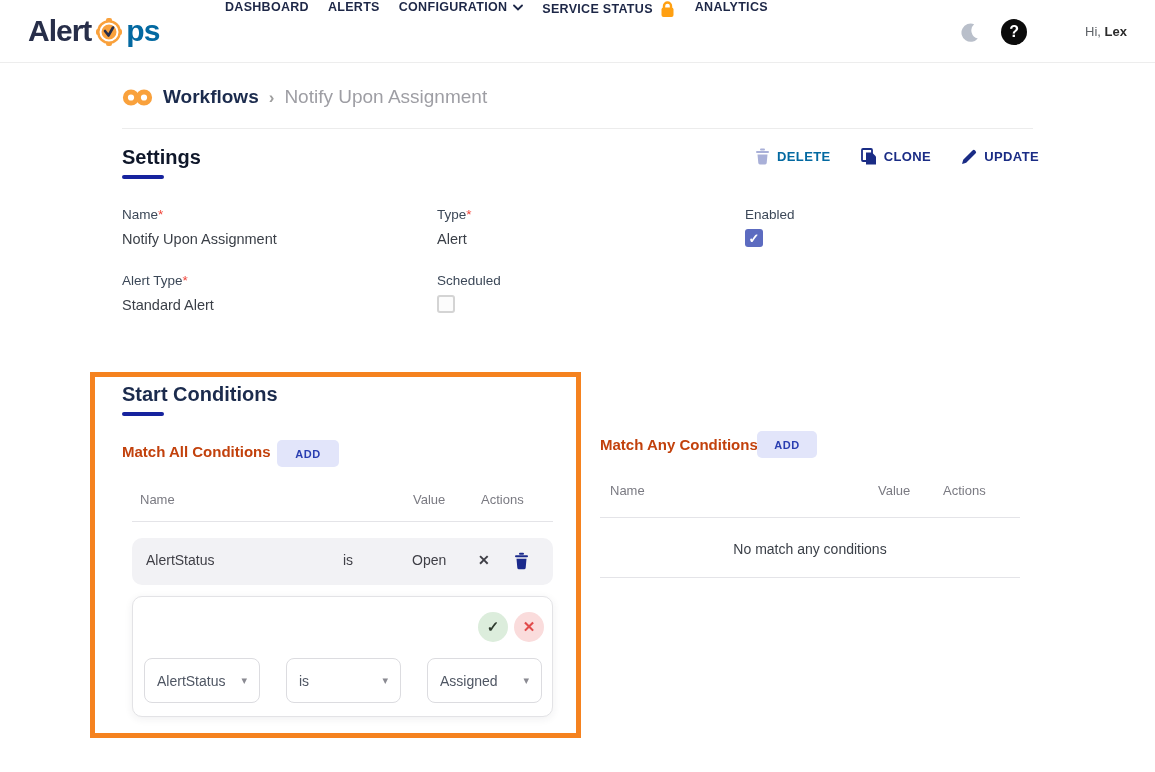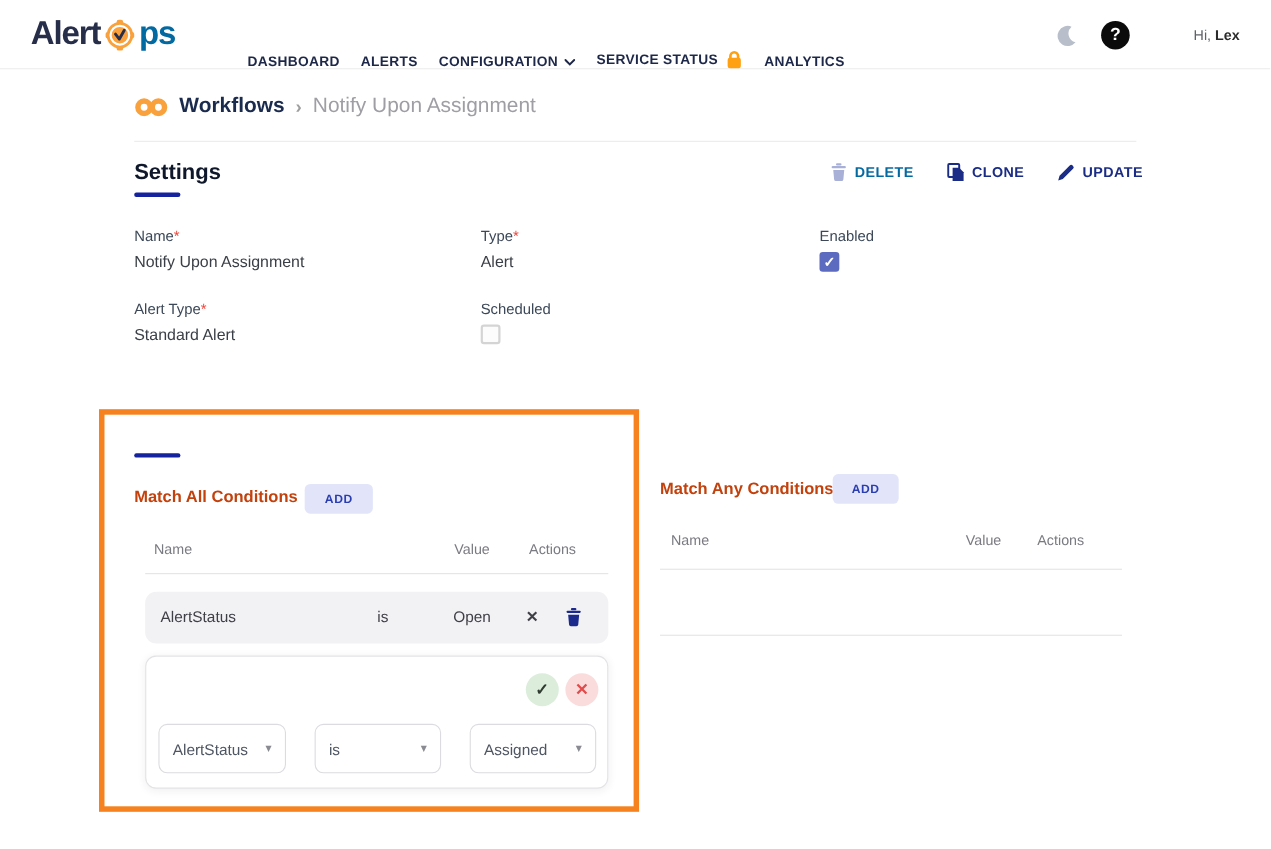--- a/index.html
+++ b/index.html
@@ -6,21 +6,21 @@
   html,body { width:1155px; height:772px; background:#fff; font-family:"Liberation Sans", sans-serif; overflow:hidden; }
   .stage { position:relative; width:1155px; height:772px; background:#fff; }
 
   
   .topnav { position:absolute; left:0; top:0; width:1155px; height:63px; background:#fff; border-bottom:1px solid #ededed; display:flex; align-items:center; }
   .logo { position:absolute; left:28px; top:14px; display:flex; align-items:center; }
   .logo .t-alert { font-size:30px; font-weight:700; color:#272e49; letter-spacing:-1px; }
   .logo .t-ps { font-size:30px; font-weight:700; color:#0369a1; letter-spacing:-1px; margin-left:1px; }
   .logo svg { margin:2px 1px 0 3px; }
 
-  .nav-items { position:absolute; left:225px; top:0; height:63px; display:flex; align-items:flex-end; gap:19px; }
+  .nav-items { position:absolute; left:225px; top:0; height:63px; display:flex; align-items:flex-start; gap:19px; }
   .nav-item { display:flex; align-items:center; gap:6px; font-size:12.5px; font-weight:700; color:#1d2747; letter-spacing:.3px; cursor:pointer; white-space:nowrap; }
 
   .nav-right { position:absolute; right:28px; top:0; height:63px; display:flex; align-items:center; gap:20px; }
   .moon { width:22px; height:22px; }
   .help-circle { width:26px; height:26px; border-radius:50%; background:#0b0b0b; color:#fff; font-size:16px; font-weight:700; display:flex; align-items:center; justify-content:center; }
   .greeting { font-size:13px; color:#5f6368;margin-left:38px; }
   .greeting b { color:#2b2b2b; }
 
   
   .breadcrumb { position:absolute; left:122px; top:86px; display:flex; align-items:center; gap:10px; }
@@ -184,20 +184,21 @@
   <div class="f-label" style="left:122px; top:273px;">
     <span>Alert Type</span><span class="req">*</span>
   </div>
   <div class="f-value" style="left:122px; top:297px;">Standard Alert</div>
 
   <div class="f-label" style="left:437px; top:273px;">Scheduled</div>
   <div class="checkbox unchecked" style="left:437px; top:295px;"></div>
 
   <div class="highlight-box"></div>
 
+  <div class="sc-title">Start Conditions</div>
   <div class="sc-underline"></div>
 
   <div class="match-title" style="left:122px; top:443px;">Match All Conditions</div>
   <button class="add-btn" style="left:277px; top:440px; width:62px; height:27px;">ADD</button>
 
   <div class="col-hdr" style="left:140px; top:492px;">Name</div>
   <div class="col-hdr" style="left:413px; top:492px;">Value</div>
   <div class="col-hdr" style="left:481px; top:492px;">Actions</div>
   <div class="tbl-divider" style="left:132px; top:521px; width:421px;"></div>
 
@@ -234,15 +235,16 @@
   </div>
 
   <div class="match-title" style="left:600px; top:436px;">Match Any Conditions</div>
   <button class="add-btn" style="left:757px; top:431px; width:60px; height:27px;">ADD</button>
 
   <div class="col-hdr" style="left:610px; top:483px;">Name</div>
   <div class="col-hdr" style="left:878px; top:483px;">Value</div>
   <div class="col-hdr" style="left:943px; top:483px;">Actions</div>
   <div class="tbl-divider" style="left:600px; top:517px; width:420px;"></div>
 
+  <div class="empty-msg">No match any conditions</div>
   <div class="tbl-divider" style="left:600px; top:577px; width:420px;"></div>
 
 </div>
 
 </body></html>

